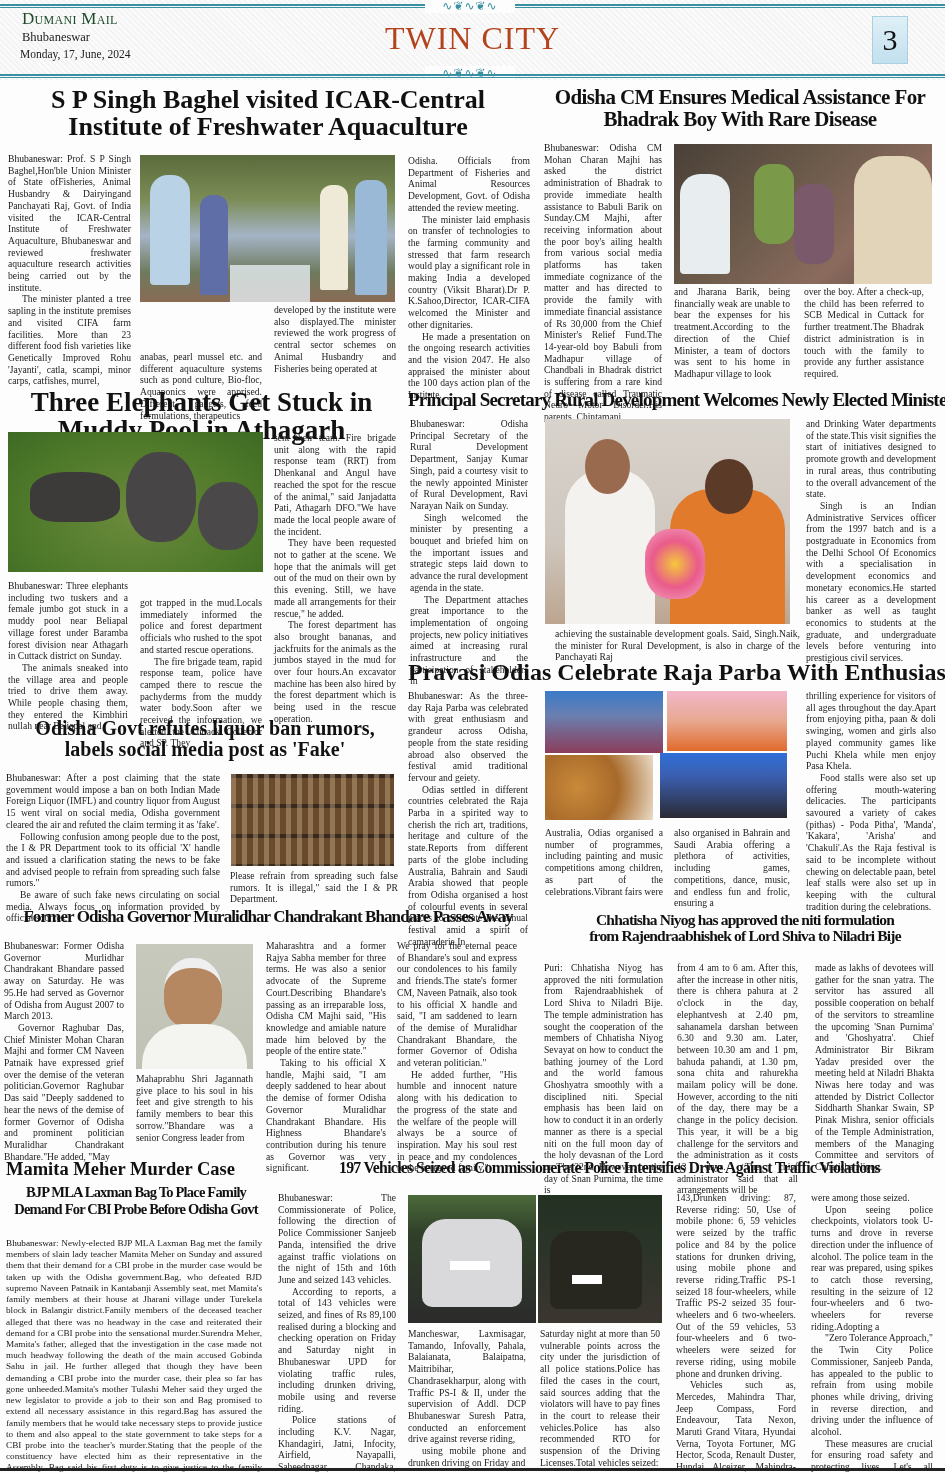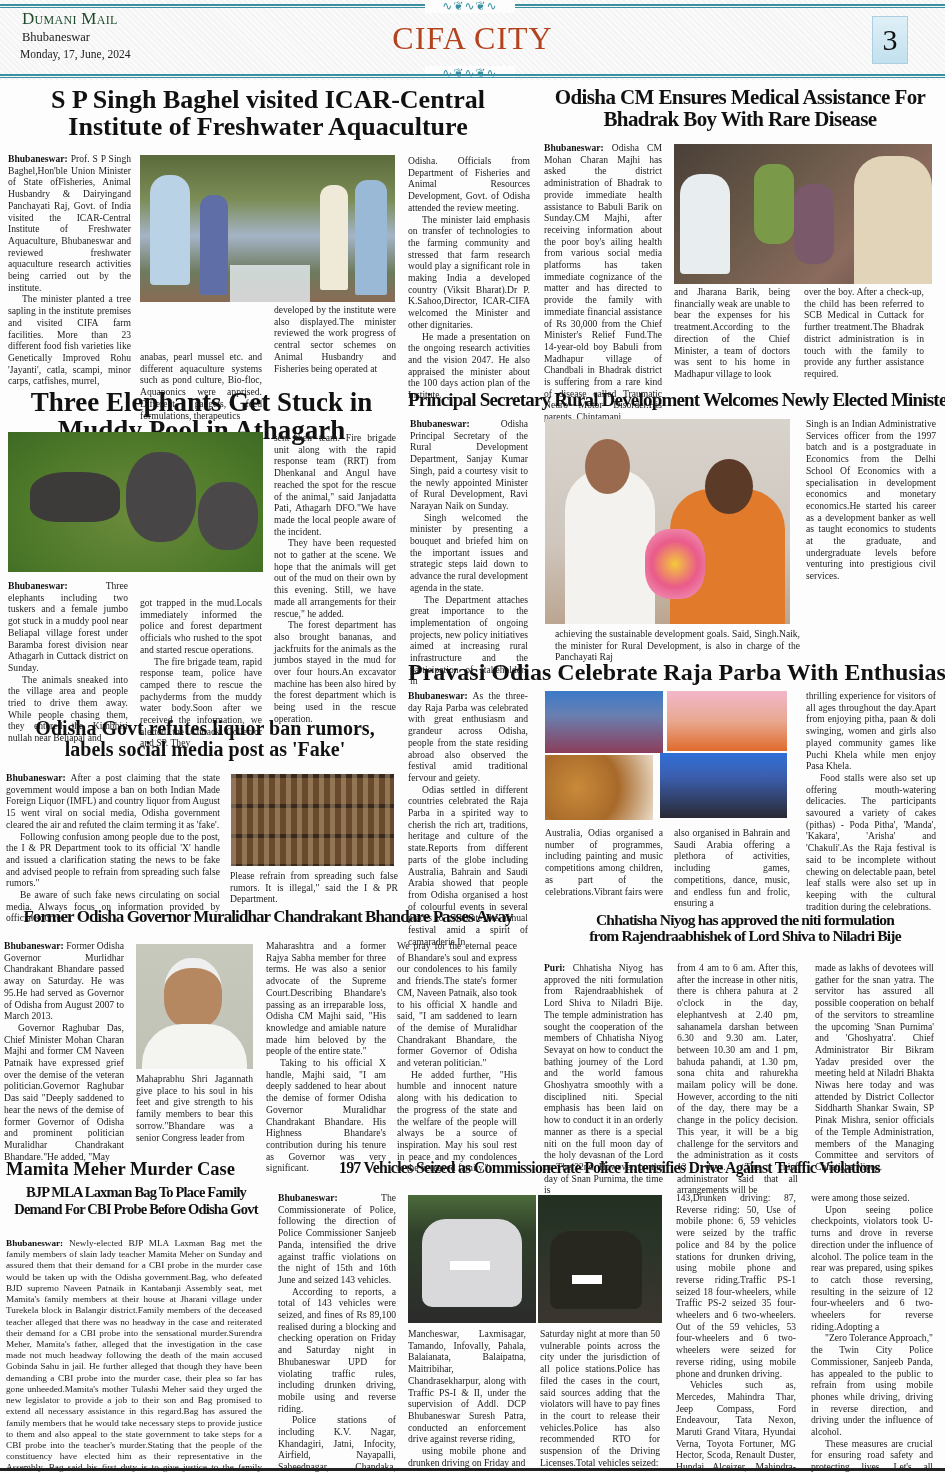--- a/index.html
+++ b/index.html
@@ -10,34 +10,34 @@
 .orn{position:absolute;left:425px;width:90px;height:14px;color:#3a8fa0;font-size:12px;text-align:center;line-height:14px;background:#fdfdfd;letter-spacing:1px;}
 .paper-name{left:22px;top:9px;font-size:17px;color:#1c4a2a;font-variant:small-caps;letter-spacing:.3px;}
 .city{left:22px;top:30px;font-size:12.5px;color:#222;}
 .date{left:20px;top:48px;font-size:11.5px;color:#222;}
 .section{left:360px;top:20px;width:225px;text-align:center;font-size:32px;color:#b3431d;letter-spacing:1px;}
 .pageno{left:872px;top:16px;width:36px;height:48px;background:linear-gradient(#dff0f7,#c2e0ee);border:1px solid #a9cfe0;font-size:30px;text-align:center;line-height:46px;color:#111;}
 .hl{font-family:"Liberation Serif","DejaVu Serif",serif;font-weight:bold;color:#111;text-align:center;line-height:1.05;}
 .body{font-size:9.6px;line-height:1.22;text-align:justify;color:#222;}
 .body p{text-indent:14px;}
 .body p:first-child{text-indent:0;}
-.dl{font-weight:bold;color:#111;}
+.dl{font-weight:normal;color:#111;}
 .photo{position:absolute;overflow:hidden;}
 .divider{position:absolute;height:3px;background:#222;}
 </style>
 </head>
 <body>
 
 <div class="abs masthead">
   <div class="rule" style="top:4px"></div>
   <div class="orn" style="top:-1px">∿❦∿❦∿</div>
   <div class="abs paper-name">Dumani Mail</div>
   <div class="abs city">Bhubaneswar</div>
   <div class="abs date">Monday, 17, June, 2024</div>
-  <div class="abs section">CIFA CITY</div>
+  <div class="abs section">TWIN CITY</div>
   <div class="abs pageno">3</div>
   <div class="orn" style="top:66px">∿❦∿❦∿</div>
   <div class="rule" style="top:74px"></div>
 </div>
 
 <div class="abs" style="left:8px;top:86px;width:520px;height:295px;">
   <div class="hl" style="position:absolute;left:10px;top:0;width:500px;font-size:26px;font-family:'Liberation Sans Narrow','Liberation Serif',serif;">S P Singh Baghel visited ICAR-Central Institute of Freshwater Aquaculture</div>
   <div class="body abs" style="left:0;top:67px;width:123px;">
     <p><span class="dl">Bhubaneswar:</span> <span>Prof. S P Singh Baghel,Hon'ble Union Minister of State ofFisheries, Animal Husbandry &amp; Dairyingand Panchayati Raj, Govt. of India visited the ICAR-Central Institute of Freshwater Aquaculture, Bhubaneswar and reviewed freshwater aquaculture research activities being carried out by the institute.</span></p>
     <p>The minister planted a tree sapling in the institute premises and visited CIFA farm facilities. More than 23 different food fish varieties like Genetically Improved Rohu 'Jayanti', catla, scampi, minor carps, catfishes, murrel,</p>
@@ -102,20 +102,21 @@
   </div>
   <div class="photo" style="left:137px;top:31px;width:245px;height:205px;background:linear-gradient(180deg,#d8d3cc 0%,#cfc7be 60%,#bba590 100%);">
     <div style="position:absolute;left:20px;top:50px;width:90px;height:155px;background:#f4f2ee;border-radius:40px 40px 0 0"></div>
     <div style="position:absolute;left:40px;top:20px;width:45px;height:55px;background:#9a6a4f;border-radius:50%"></div>
     <div style="position:absolute;left:125px;top:70px;width:115px;height:135px;background:#e27a2c;border-radius:40px 40px 0 0"></div>
     <div style="position:absolute;left:160px;top:40px;width:48px;height:55px;background:#5b3a28;border-radius:50%"></div>
     <div style="position:absolute;left:100px;top:110px;width:60px;height:70px;background:radial-gradient(circle,#f4c83a 0%,#e95b8a 50%,#f3a3c2 100%);border-radius:40%"></div>
   </div>
   <div class="body abs" style="left:147px;top:240px;width:245px;">achieving the sustainable development goals. Said, Singh.Naik, the minister for Rural Development, is also in charge of the Panchayati Raj</div>
   <div class="body abs" style="left:398px;top:30px;width:130px;">
+    <p style="text-indent:0">and Drinking Water departments of the state.This visit signifies the start of initiatives designed to promote growth and development in rural areas, thus contributing to the overall advancement of the state.</p>
     <p>Singh is an Indian Administrative Services officer from the 1997 batch and is a postgraduate in Economics from the Delhi School Of Economics with a specialisation in development economics and monetary economics.He started his career as a development banker as well as taught economics to students at the graduate, and undergraduate levels before venturing into prestigious civil services.</p>
   </div>
 </div>
 
 <div class="abs" style="left:408px;top:660px;width:535px;height:245px;">
   <div class="hl" style="position:absolute;left:0;top:0;width:535px;font-size:24px;white-space:nowrap;">Pravasi Odias Celebrate Raja Parba With Enthusiasm</div>
   <div class="body abs" style="left:0;top:30px;width:120px;">
     <p><span class="dl">Bhubaneswar:</span> <span>As the three-day Raja Parba was celebrated with great enthusiasm and grandeur across Odisha, people from the state residing abroad also observed the festival amid traditional fervour and geiety.</span></p>
     <p>Odias settled in different countries celebrated the Raja Parba in a spirited way to cherish the rich art, traditions, heritage and culture of the state.Reports from different parts of the globe including Australia, Bahrain and Saudi Arabia showed that people from Odisha organised a host of colourful events in several places to celebrate the annual festival amid a spirit of camaraderie.In</p>
   </div>

